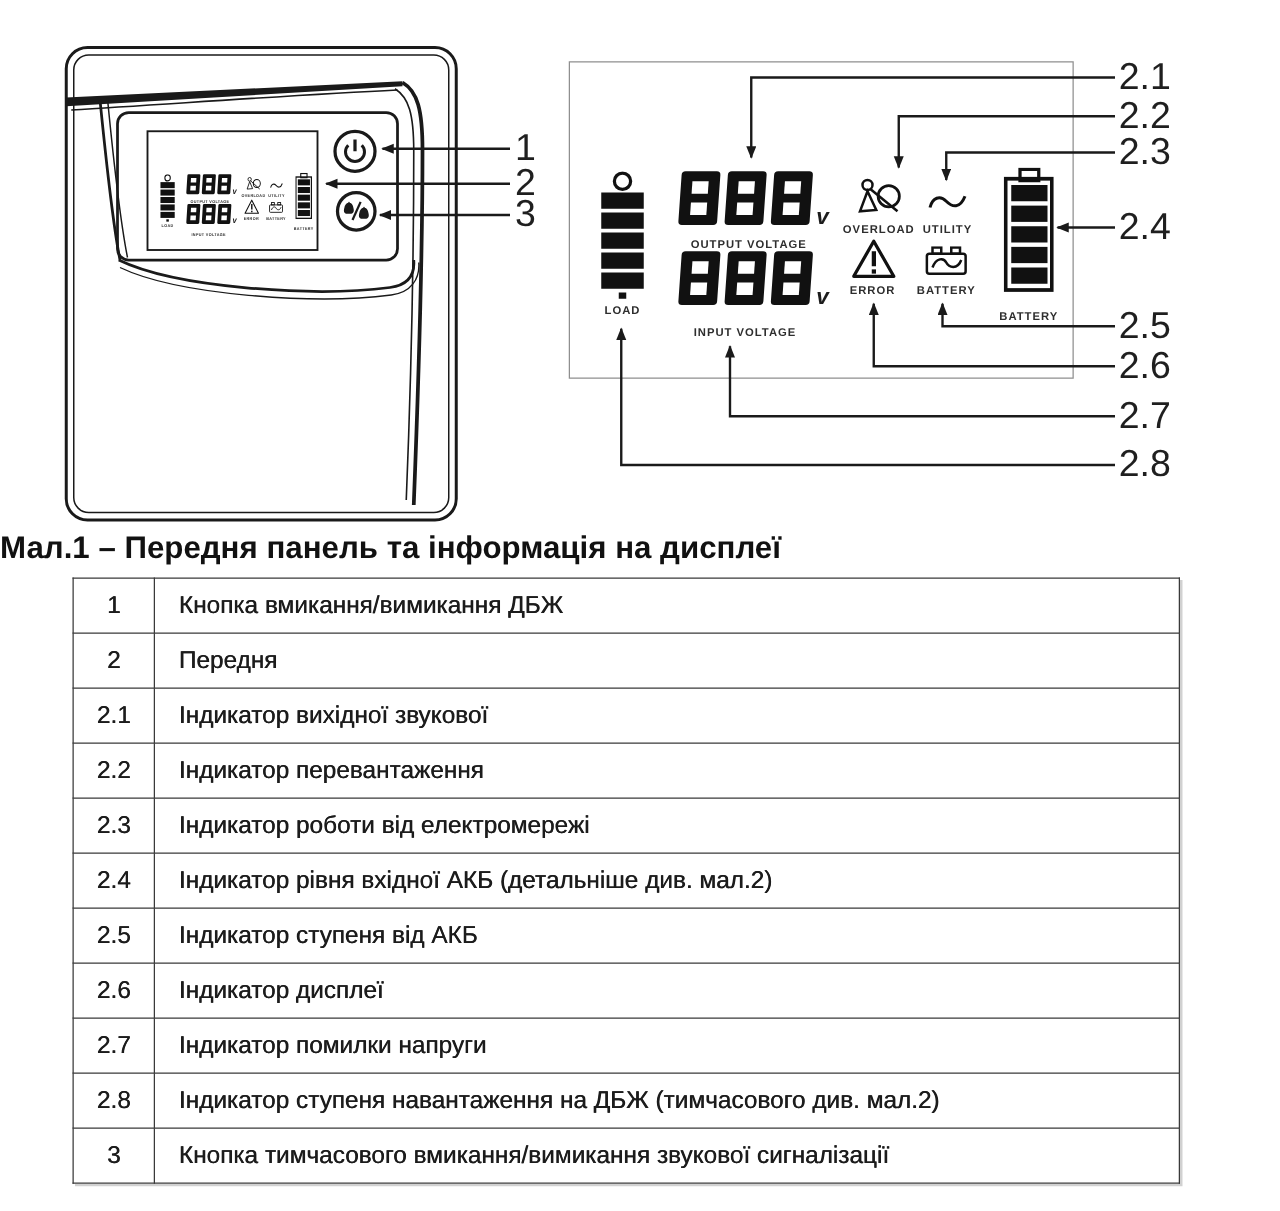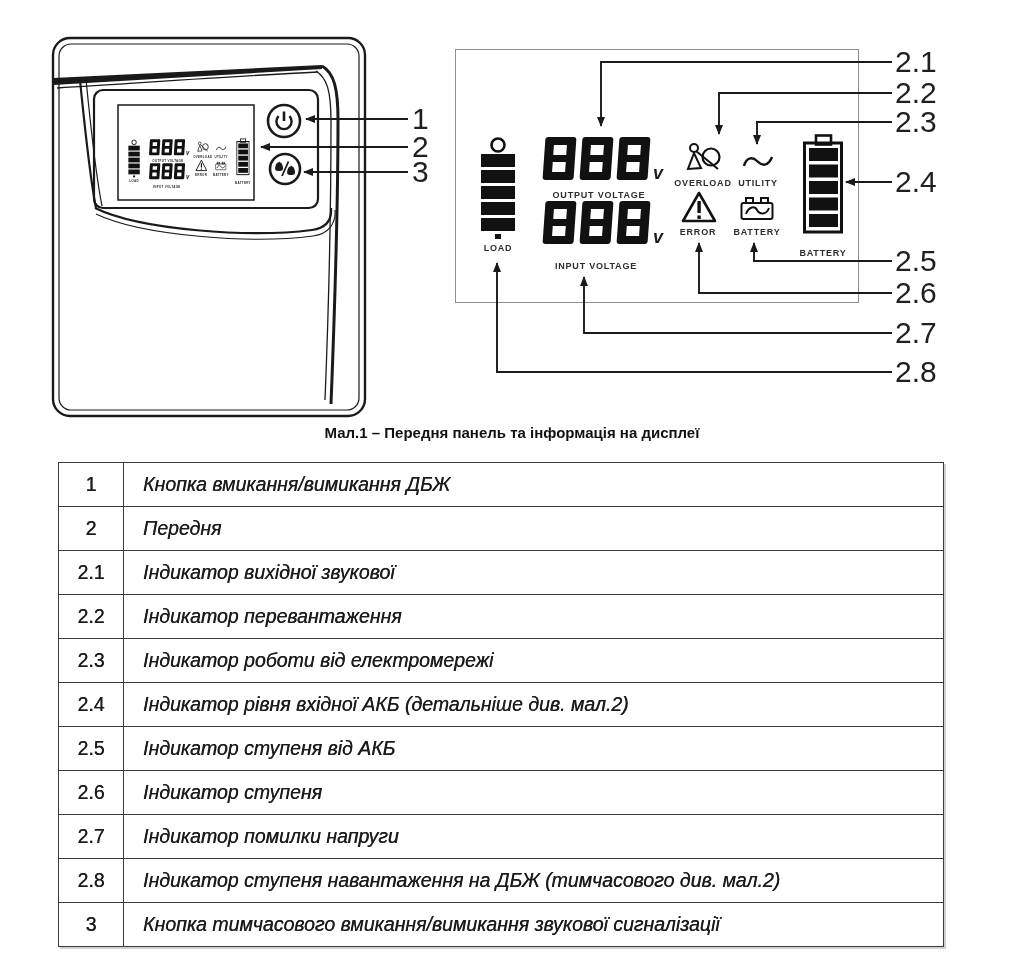--- a/index.html
+++ b/index.html
@@ -31,30 +31,30 @@
   .unit{display:inline-block;font-weight:bold;font-style:italic;font-size:18px;
     transform:translateY(26px);margin-left:-2px;}
 
   
   .bar{background:#111;width:34px;height:13px;margin-bottom:3px;}
 
   
   .callout{position:absolute;font-size:30px;line-height:34px;color:#1f1f1f;}
 
   
-  #caption{position:absolute;left:0;top:424px;width:1024px;text-align:center;
-    font-size:15px;font-weight:bold;color:#111;}
+  #caption{position:absolute;left:0;top:424px;width:1024px;text-align:left;
+    font-size:25px;font-weight:bold;color:#111;}
 
   
   #legend{position:absolute;left:58px;top:462px;width:886px;border-collapse:collapse;
     box-shadow:2px 2px 0 rgba(0,0,0,.18);}
   #legend td{border:1.4px solid #3a3a3a;height:41px;font-size:19.5px;color:#1c1c1c;
     text-shadow:.35px 0 0 currentColor;}
   #legend td.c1{width:62px;text-align:center;}
-  #legend td.c2{padding-left:19px;font-style:italic;}
+  #legend td.c2{padding-left:19px;}
 </style>
 </head>
 <body>
 
 <div id="page">
 
   <div id="figure">
 
     <svg id="panel-svg" width="320" height="392" viewBox="0 0 320 392">
       <g fill="none" stroke="#1a1a1a">
@@ -307,21 +307,21 @@
         <tr>
           <td class="c1">2.4</td>
           <td class="c2">Індикатор рівня вхідної АКБ (детальніше див. мал.2)</td>
         </tr>
         <tr>
           <td class="c1">2.5</td>
           <td class="c2">Індикатор ступеня від АКБ</td>
         </tr>
         <tr>
           <td class="c1">2.6</td>
-          <td class="c2">Індикатор ступеня</td>
+          <td class="c2">Індикатор дисплеї</td>
         </tr>
         <tr>
           <td class="c1">2.7</td>
           <td class="c2">Індикатор помилки напруги</td>
         </tr>
         <tr>
           <td class="c1">2.8</td>
           <td class="c2">Індикатор ступеня навантаження на ДБЖ (тимчасового див. мал.2)</td>
         </tr>
         <tr>

